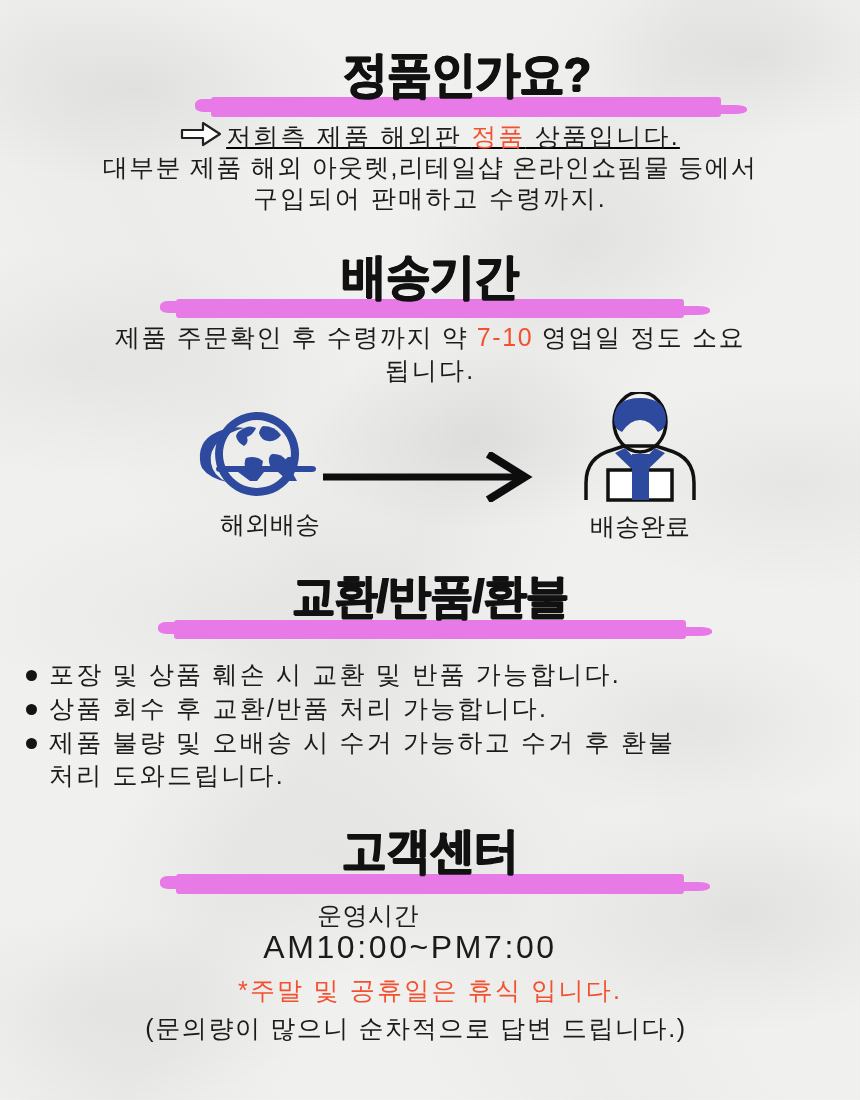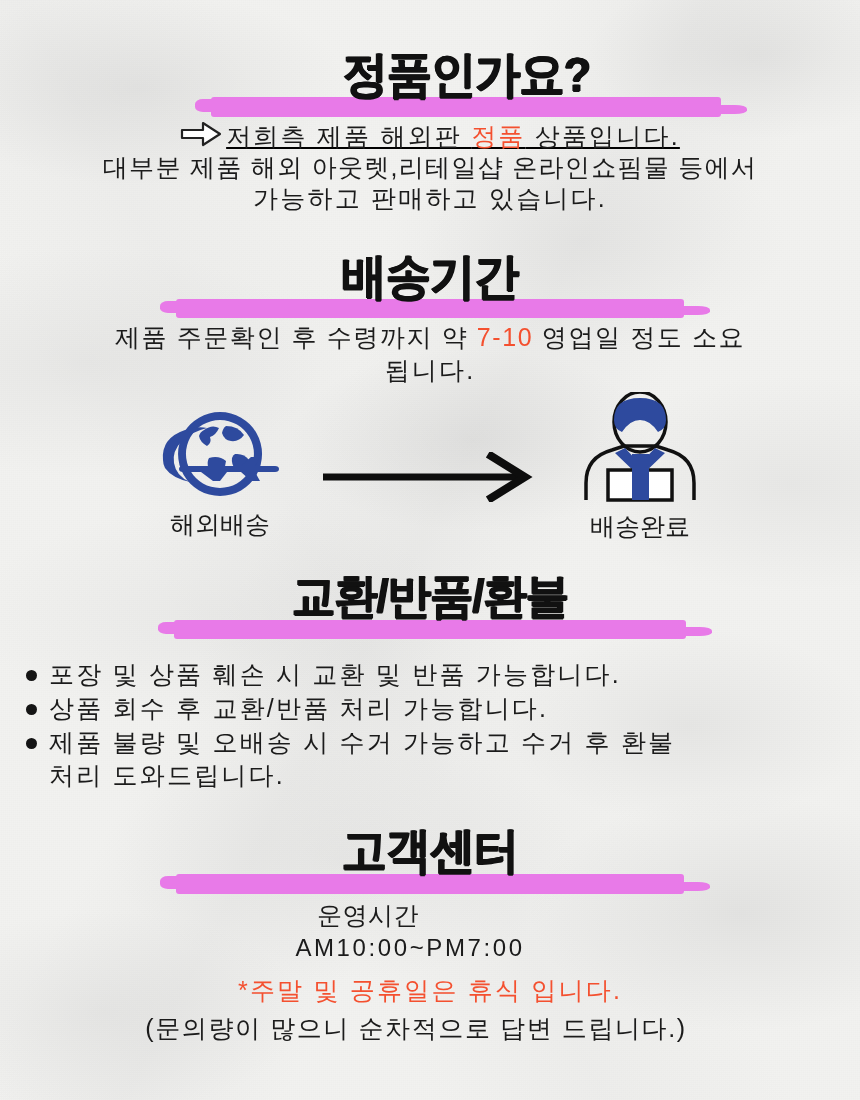--- a/index.html
+++ b/index.html
@@ -176,38 +176,38 @@
       <span class="arrow-glyph">
         <svg width="42" height="26" viewBox="0 0 42 26" aria-hidden="true">
           <path d="M2 9 H23 V2 L40 13 L23 24 V17 H2 Z" fill="#ffffff" stroke="#222222" stroke-width="2.2" stroke-linejoin="round"></path>
         </svg>
       </span><span>저희측 제품 해외판 </span><span class="accent">정품</span><span> 상품입니다.</span>
     </div>
   </div>
 
   <div class="body-line" style="position:absolute; left:0; top:152px; width:860px; letter-spacing:1.3px;">대부분 제품 해외 아웃렛,리테일샵 온라인쇼핌물 등에서</div>
 
-  <div class="body-line" style="position:absolute; left:0; top:183px; width:860px;">가능하고 판매하고 있습니다.</div>
+  <div class="body-line" style="position:absolute; left:0; top:183px; width:860px;">구입되어 판매하고 수령까지.</div>
 
   <div class="section-head" style="position:absolute; left:0; top:248px; width:860px; height:58px;">
     <div class="marker" style="top:51px; width:508px; height:19px; border-radius:3px;"></div>
     <div class="title" style="font-size:49px; line-height:56px;">배송기간</div>
   </div>
 
   <div style="position:absolute; left:0; top:322px; width:860px;">
     <div class="body-line" style="letter-spacing:1.6px;">
       <span>제품 주문확인 후 수령까지 약 </span><span class="accent">7-10</span><span> 영업일 정도 소요</span>
     </div>
   </div>
 
   <div class="body-line" style="position:absolute; left:0; top:355px; width:860px;">됩니다.</div>
 
   <div class="delivery-row" style="top:392px;">
 
-    <div class="delivery-item" style="width:200px; padding-top:14px;">
+    <div class="delivery-item" style="width:200px; padding-top:14px;text-align:right;">
       <span>
         <svg width="126" height="96" viewBox="0 0 126 96" aria-hidden="true">
           <g fill="#2e4a9e">
 
             <path d="M63 6 a42 42 0 1 0 0.1 0 z M63 14 a34 34 0 1 1 -0.1 0 z"></path>
 
             <path d="M47 24 q8 -6 15 -2 q-3 7 -9 9 q2 6 -3 9 q-7 -4 -8 -10 q1 -4 5 -6 z"></path>
             <path d="M69 20 q12 0 18 9 q-5 7 -13 6 q-7 -1 -9 -8 q1 -5 4 -7 z"></path>
             <path d="M52 52 q10 -3 17 3 q-1 10 -8 17 q-7 -3 -10 -11 q-1 -6 1 -9 z"></path>
             <path d="M78 48 q9 -1 14 6 q-4 9 -13 11 q-5 -7 -4 -13 q1 -3 3 -4 z"></path>
@@ -275,19 +275,19 @@
     </li>
   </ul>
 
   <div class="section-head" style="position:absolute; left:0; top:822px; width:860px; height:58px;">
     <div class="marker" style="top:52px; width:508px; height:20px; border-radius:3px;"></div>
     <div class="title" style="font-size:49px; line-height:56px;">고객센터</div>
   </div>
 
   <div class="body-line" style="position:absolute; left:0; top:900px; width:736px; letter-spacing:0.5px;">운영시간</div>
 
-  <div class="body-line" style="position:absolute; left:0; top:932px; width:820px; font-size:24px; letter-spacing:2.6px;">AM10:00~PM7:00</div>
+  <div class="body-line" style="position:absolute; left:0; top:932px; width:820px; font-size:32px; letter-spacing:2.6px;">AM10:00~PM7:00</div>
 
   <div class="body-line accent" style="position:absolute; left:0; top:975px; width:860px; letter-spacing:2.2px;">*주말 및 공휴일은 휴식 입니다.</div>
 
   <div class="body-line" style="position:absolute; left:0; top:1013px; width:832px; letter-spacing:1.6px;">(문의량이 많으니 순차적으로 답변 드립니다.)</div>
 
 </div>
 
 </body></html>

